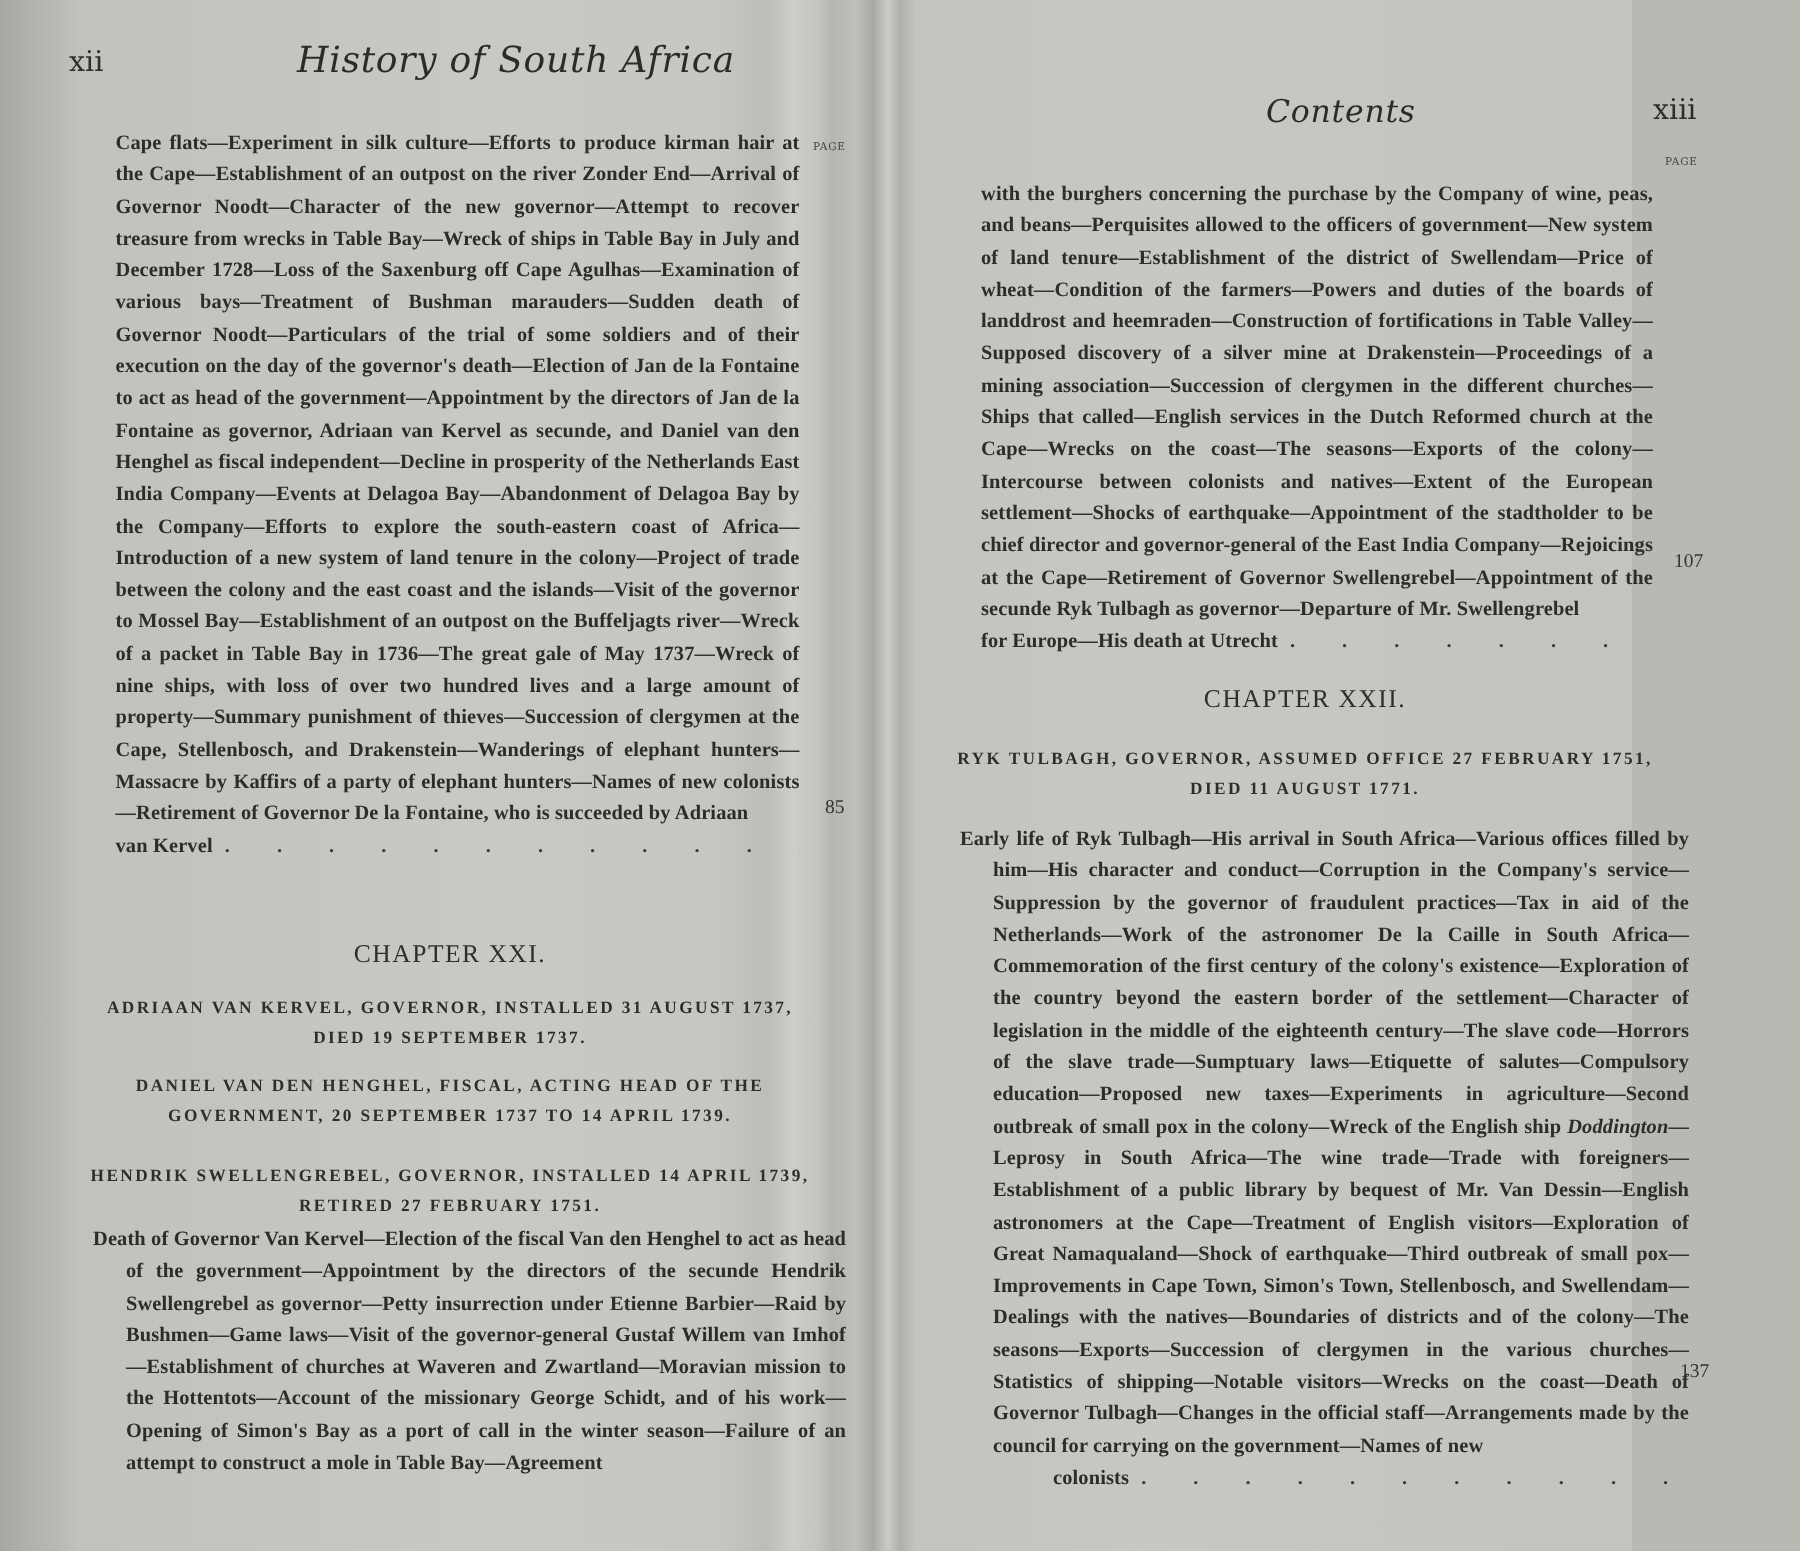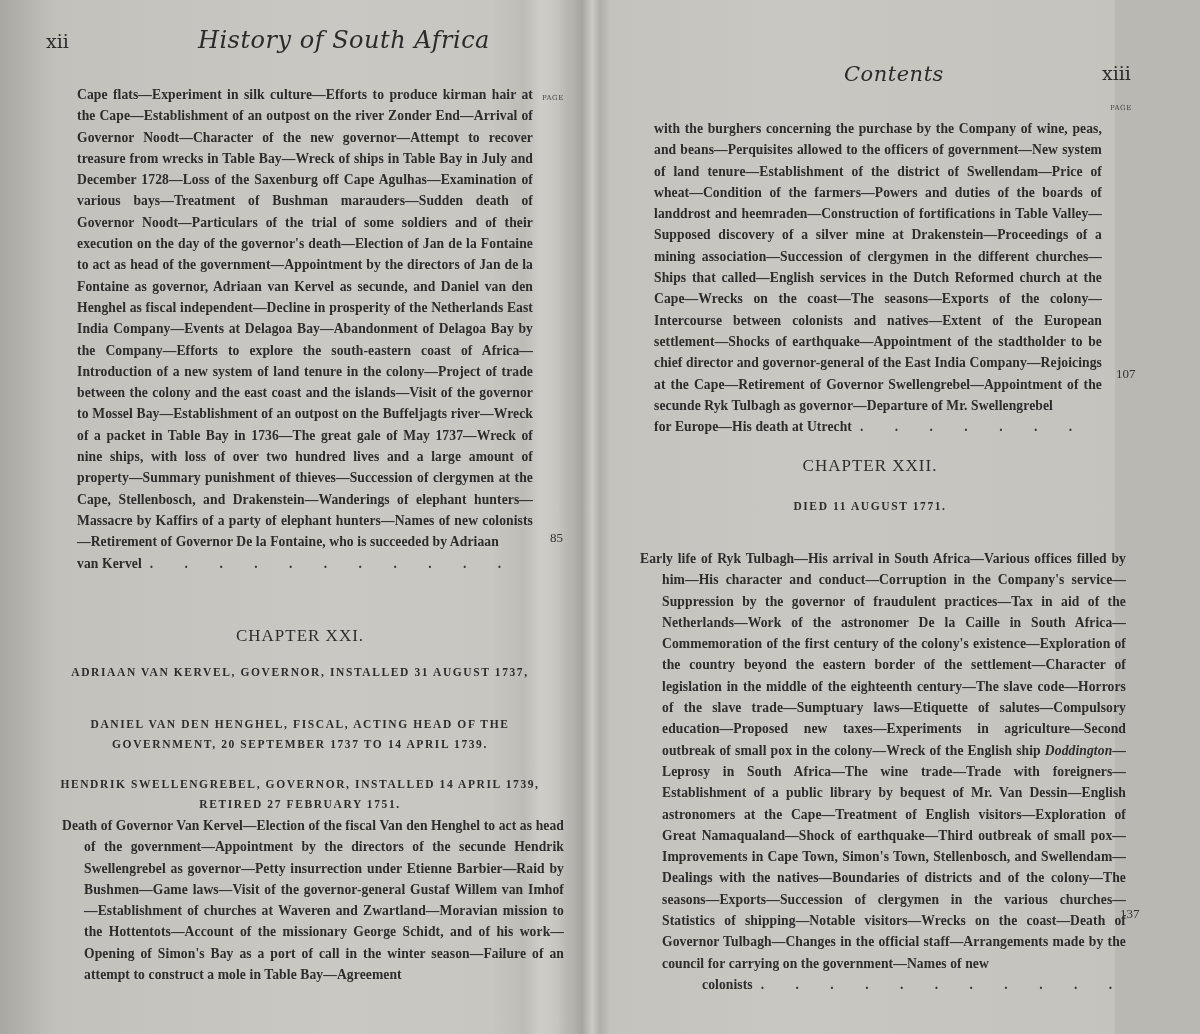--- a/index.html
+++ b/index.html
@@ -5,21 +5,20 @@
     html, body { margin: 0; padding: 0; }
     body {
       width: 1200px; height: 1034px; overflow: hidden;
       background: #b9b8b2;
       font-family: "DejaVu Serif", "Liberation Serif", serif;
       color: #2a2a2a;
     }
     .spread {
       position: relative; width: 1088px; height: 1034px;
       background: linear-gradient(90deg, #a8a7a2 0%, #c2c1bb 5%, #c9c8c2 30%, #c7c6c0 44%, #bdbcb6 47%, #cfcdc7 48.5%, #c6c5bf 50%, #b6b5af 51%, #c3c2bc 53%, #c8c7c1 70%, #c4c3bd 100%);
-      padding-left: 27px;
     }
     .page { position: absolute; top: 0; height: 1034px; }
     .page.left { left: 0; width: 580px; }
     .page.right { left: 600px; width: 600px; }
     .gutter {
       position: absolute; left: 570px; top: 0; width: 40px; height: 1034px;
       background: linear-gradient(90deg, rgba(0,0,0,0) 0%, rgba(120,118,112,0.35) 30%, rgba(210,208,202,0.6) 55%, rgba(140,138,132,0.35) 75%, rgba(0,0,0,0) 100%);
     }
     .folio { position: absolute; font-size: 19px; color: #2d2d2d; }
     .running-title { position: absolute; font-style: italic; font-size: 24px; color: #2b2b2b; letter-spacing: 0.5px; }
@@ -62,20 +61,21 @@
         <span>van Kervel</span>
         <span class="leader">. . . . . . . . . . . . . . . . . . . .</span>
       </div>
     </div>
     <div class="pageno" style="left:550px; top:530px;">85</div>
 
     <div class="chapter" style="left:60px; top:626px; width:480px;">CHAPTER XXI.</div>
 
     <div class="subhead" style="left:50px; top:662px; width:500px;">
       <div>Adriaan van Kervel, governor, installed 31 August 1737,</div>
+      <div>died 19 September 1737.</div>
     </div>
     <div class="subhead" style="left:50px; top:714px; width:500px;">
       <div>Daniel van den Henghel, fiscal, acting head of the</div>
       <div>government, 20 September 1737 to 14 April 1739.</div>
     </div>
     <div class="subhead" style="left:50px; top:774px; width:500px;">
       <div>Hendrik Swellengrebel, governor, installed 14 April 1739,</div>
       <div>retired 27 February 1751.</div>
     </div>
 
@@ -92,20 +92,21 @@
       <div class="leader-line">
         <span>for Europe—His death at Utrecht</span>
         <span class="leader">. . . . . . . . . . . . . . . . . . . .</span>
       </div>
     </div>
     <div class="pageno" style="left:516px; top:366px;">107</div>
 
     <div class="chapter" style="left:30px; top:456px; width:480px;">CHAPTER XXII.</div>
 
     <div class="subhead" style="left:20px; top:496px; width:500px;">
+      <div>Ryk Tulbagh, governor, assumed office 27 February 1751,</div>
       <div>died 11 August 1771.</div>
     </div>
 
     <div class="para hang" style="left:40px; top:548px; width:464px;">
       <span>Early life of Ryk Tulbagh—His arrival in South Africa—Various offices filled by him—His character and conduct—Corruption in the Company's service—Suppression by the governor of fraudulent practices—Tax in aid of the Netherlands—Work of the astronomer De la Caille in South Africa—Commemoration of the first century of the colony's existence—Exploration of the country beyond the eastern border of the settlement—Character of legislation in the middle of the eighteenth century—The slave code—Horrors of the slave trade—Sumptuary laws—Etiquette of salutes—Compulsory education—Proposed new taxes—Experiments in agriculture—Second outbreak of small pox in the colony—Wreck of the English ship </span><i>Doddington</i><span>—Leprosy in South Africa—The wine trade—Trade with foreigners—Establishment of a public library by bequest of Mr. Van Dessin—English astronomers at the Cape—Treatment of English visitors—Exploration of Great Namaqualand—Shock of earthquake—Third outbreak of small pox—Improvements in Cape Town, Simon's Town, Stellenbosch, and Swellendam—Dealings with the natives—Boundaries of districts and of the colony—The seasons—Exports—Succession of clergymen in the various churches—Statistics of shipping—Notable visitors—Wrecks on the coast—Death of Governor Tulbagh—Changes in the official staff—Arrangements made by the council for carrying on the government—Names of new</span>
       <div class="leader-line" style="text-indent:0;margin-left:40px;">
         <span>colonists</span>
         <span class="leader">. . . . . . . . . . . . . . . . . . . .</span>
       </div>
     </div>

